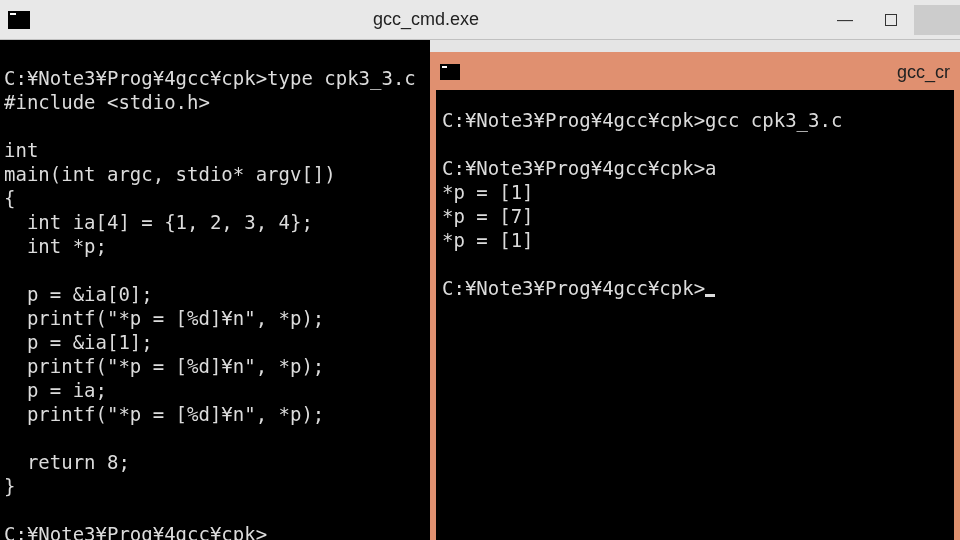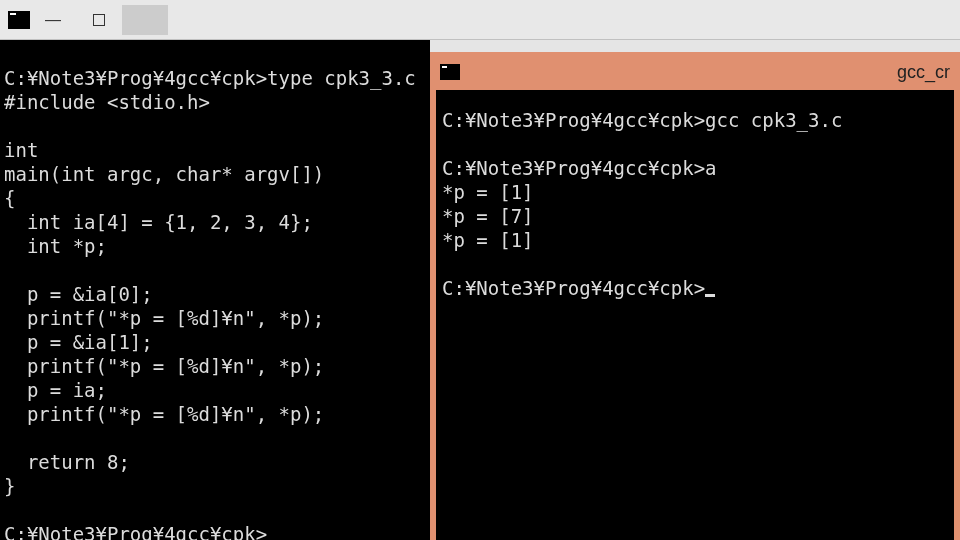--- a/index.html
+++ b/index.html
@@ -128,35 +128,36 @@
     width: 10px; height: 3px;
     background: #dcdcdc;
     vertical-align: -2px;
   }
 </style>
 </head>
 <body>
 
 <div class="titlebar1">
   <div class="sysicon"></div>
+  <div class="title">gcc_cmd.exe</div>
   <div class="winbtns">
     <div class="winbtn">—</div>
     <div class="winbtn max">
         <div class="sq"></div>
       </div>
     <div class="winbtn close"></div>
   </div>
 </div>
 
 <div class="console-left"><span></span>
 <span>C:¥Note3¥Prog¥4gcc¥cpk&gt;type cpk3_3.c</span>
 <span>#include &lt;stdio.h&gt;</span>
 <span></span>
 <span>int</span>
-<span>main(int argc, char* argv[])</span>
+<span>main(int argc, stdio* argv[])</span>
 <span>{</span>
 <span>  int ia[4] = {1, 2, 3, 4};</span>
 <span>  int *p;</span>
 <span></span>
 <span>  p = &amp;ia[0];</span>
 <span>  printf("*p = [%d]¥n", *p);</span>
 <span>  p = &amp;ia[1];</span>
 <span>  printf("*p = [%d]¥n", *p);</span>
 <span>  p = ia;</span>
 <span>  printf("*p = [%d]¥n", *p);</span>

